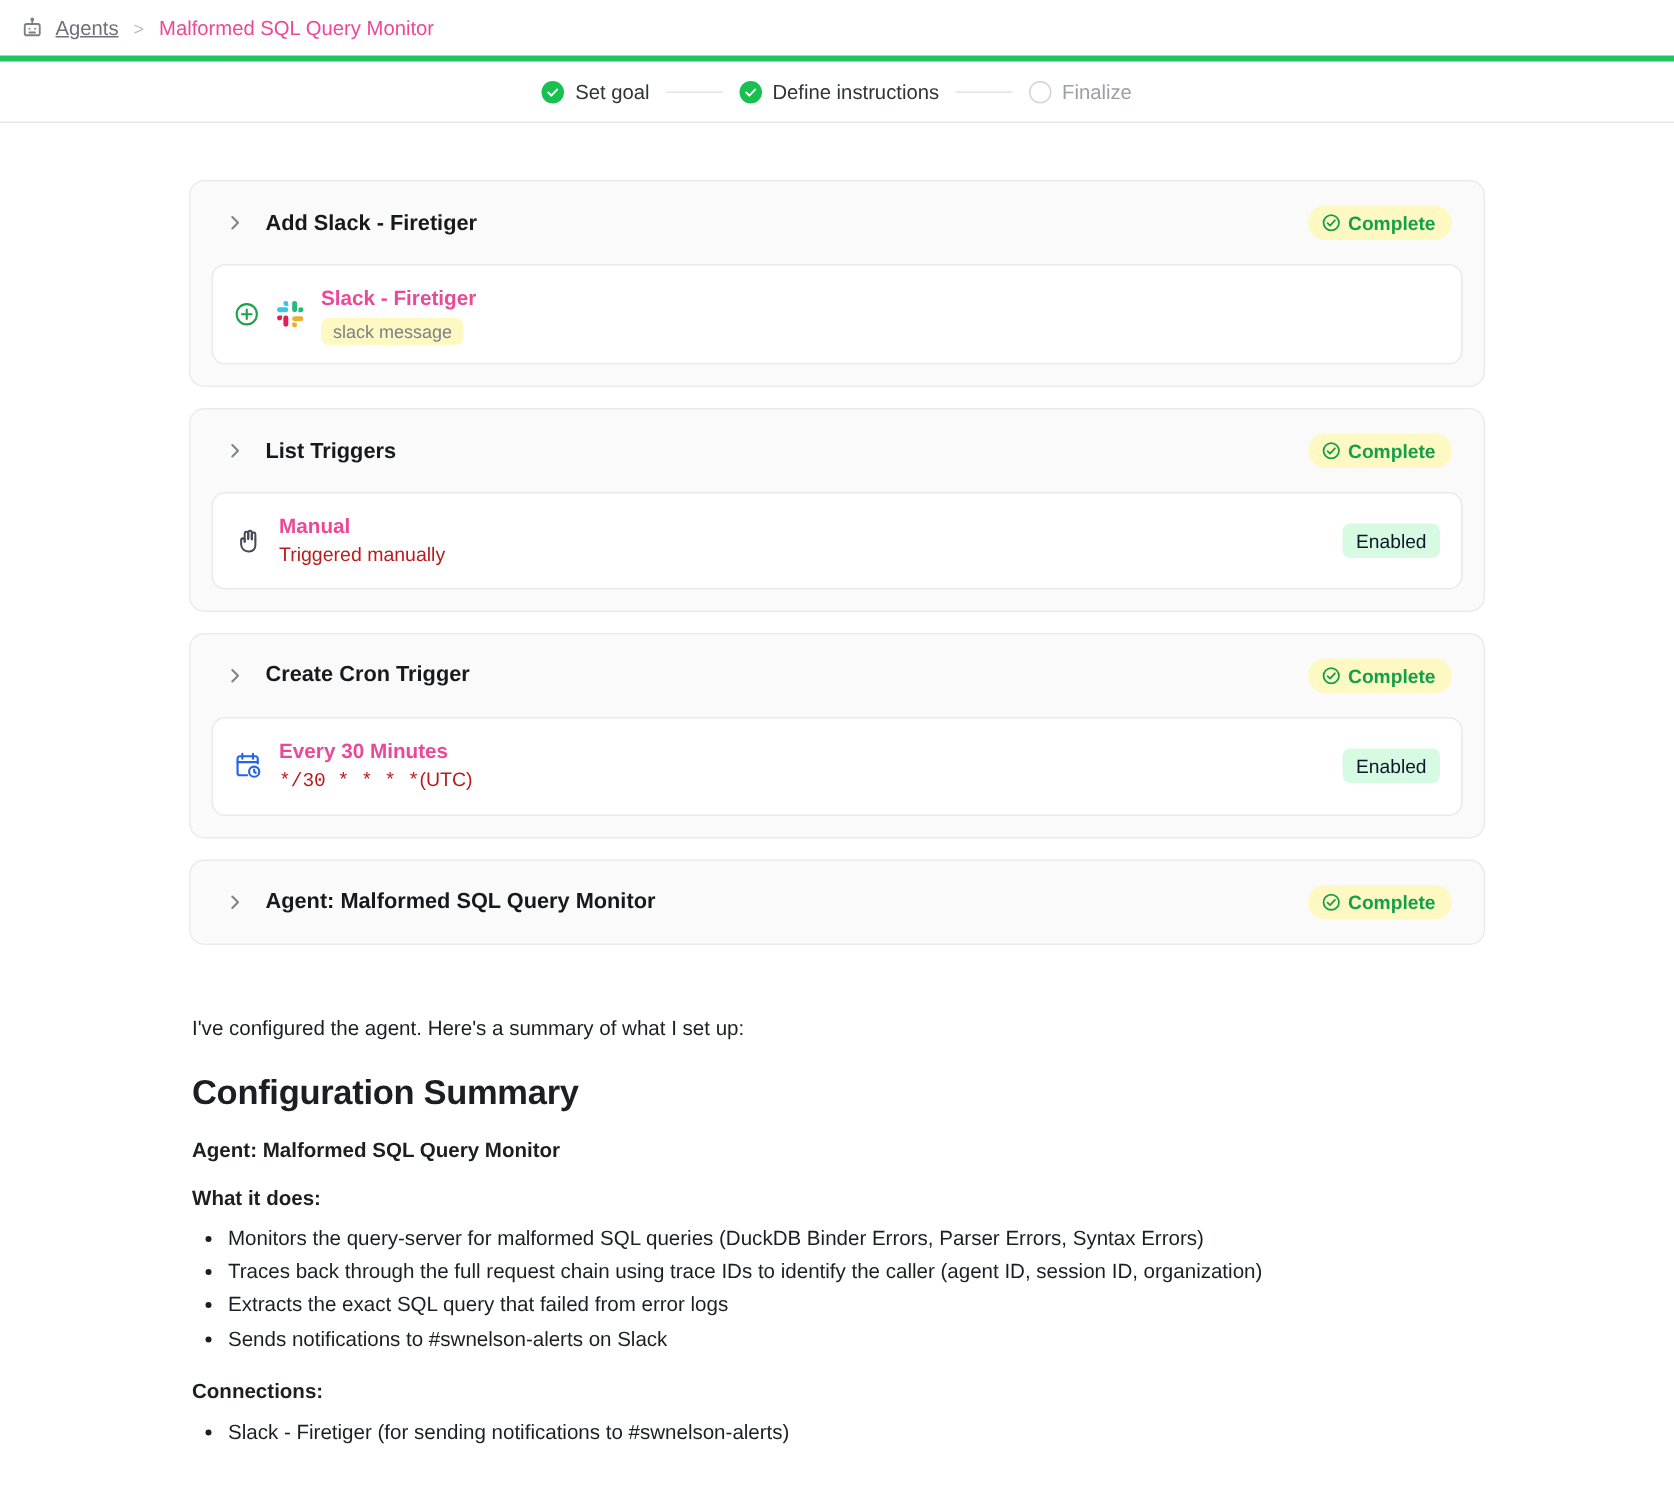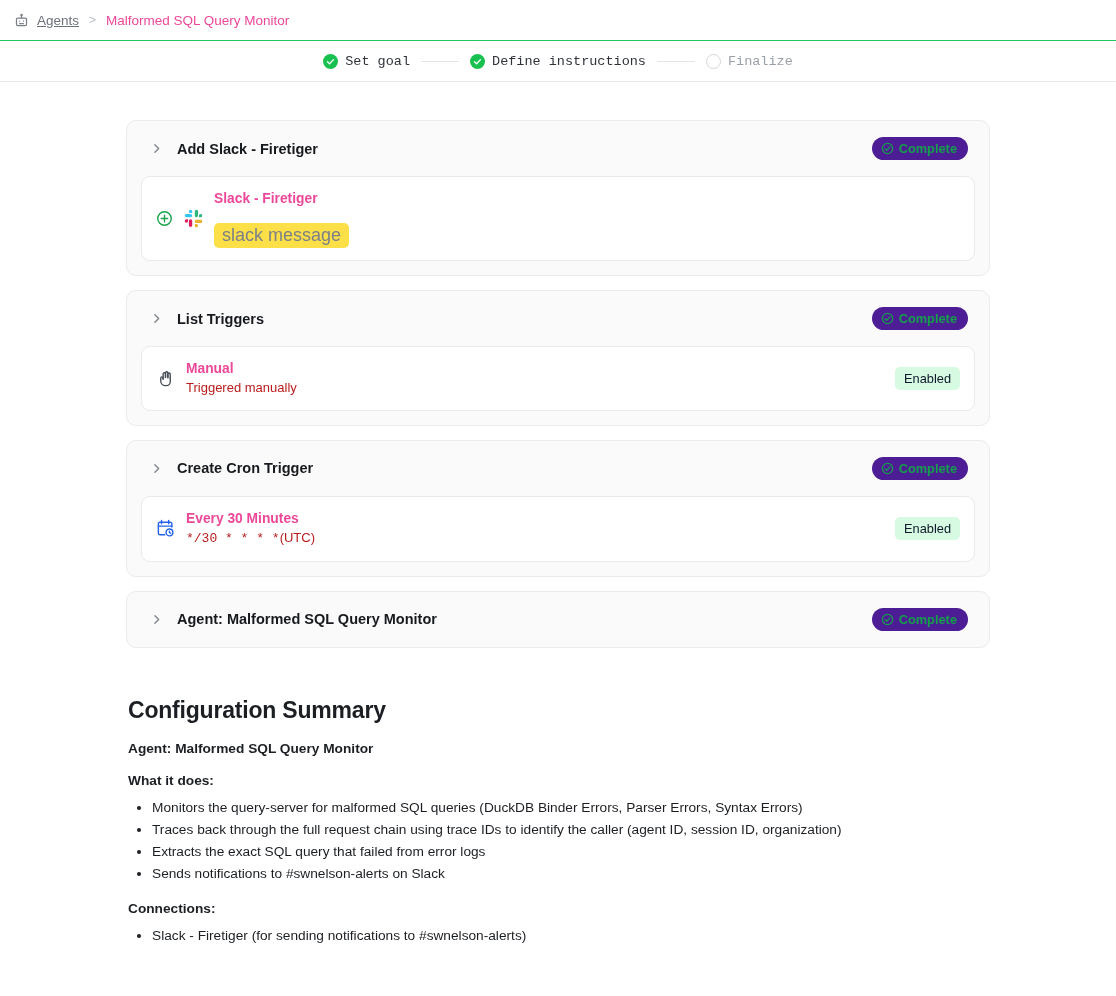--- a/index.html
+++ b/index.html
@@ -13,40 +13,40 @@
   }
   .mono { font-family: "Liberation Mono", monospace; }
 
   
   .breadcrumb {
     height: 41px;
     display: flex;
     align-items: center;
     gap: 8px;
     padding: 0 14px;
-    border-bottom: 1px solid #22c55e;
+    border-bottom: 4px solid #22c55e;
     font-size: 13.5px;
   }
   .bc-icon { width: 15px; height: 15px; display: block; color: #7b7f87; }
   .bc-link { color: #6c717a; }
   .bc-sep { color: #b9bdc4; font-size: 12px; margin: 0 2px; }
   .bc-current { color: #ec4899; }
 
   
   .stepper {
     height: 41px;
     display: flex;
     align-items: center;
     justify-content: center;
     gap: 0px;
     border-bottom: 1px solid #e9e9ec;
     font-size: 13.5px;
   }
   .step { display: flex; align-items: center; gap: 7px; }
-  .step-label { color: #30343a; font-family: Liberation Mono, monospace; }
+  .step-label { color: #30343a; }
   .step.pending .step-label { color: #9aa0a8; }
   .dot-done {
     width: 15px; height: 15px; border-radius: 50%;
     background: #18c14f; display: flex; align-items: center; justify-content: center;
   }
   .dot-done svg { width: 9px; height: 9px; display: block; }
   .dot-todo {
     width: 15px; height: 15px; border-radius: 50%;
     border: 1.5px solid #d2d6db; background: #fff;
   }
@@ -70,46 +70,46 @@
     align-items: center;
     justify-content: space-between;
     padding: 0 7px 0 9px;
   }
   .head-left { display: flex; align-items: center; gap: 14px; }
   .chev { width: 13px; height: 13px; color: #80858d; display: block; }
   .card-title { font-size: 14.5px; font-weight: bold; color: #16191d; }
 
   .badge-complete {
     display: flex; align-items: center; gap: 5px;
-    background: #4c1d95; color: #14a04a;
+    background: #fef9c3; color: #14a04a;
     border-radius: 999px;
     padding: 4px 11px 4px 9px;
     font-size: 12.8px; font-weight: bold;
   }
   .badge-complete svg { width: 13px; height: 13px; display: block; }
 
   .inner {
     background: #ffffff;
     border: 1px solid #eaeaed;
     border-radius: 9px;
     padding: 12px 14px;
     display: flex;
     align-items: center;
     justify-content: space-between;
   }
   .inner-left { display: flex; align-items: center; gap: 11px; }
   .inner-title { font-size: 13.8px; font-weight: bold; color: #ec4899; line-height: 1.45; }
   .inner-sub { font-size: 13px; color: #b91c1c; line-height: 1.45; }
   .tag-pill {
     display: inline-block;
-    background: #fde047; color: #7b8089;
+    background: #fef9c3; color: #7b8089;
     border-radius: 5px;
     padding: 2px 8px;
-    font-size: 18px;
-    margin-top: 14px;
+    font-size: 12px;
+    margin-top: 3px;
   }
   .badge-enabled {
     background: #d6fbe2; color: #0f172a;
     border-radius: 5px;
     padding: 4px 9px;
     font-size: 12.8px;
   }
   .ic-plus { width: 17px; height: 17px; color: #19a44c; display: block; }
   .ic-slack { width: 19px; height: 19px; display: block; }
   .ic-hand { width: 19px; height: 19px; color: #454b55; display: block; }
@@ -321,20 +321,21 @@
           <circle cx="12" cy="12" r="9.5"></circle>
             <path d="M7.5 12.5l3 3 6-6.5"></path>
           </svg>
         <span>Complete</span>
       </span>
     </div>
   </div>
 </div>
 
 <div class="prose">
+  <p class="intro">I've configured the agent. Here's a summary of what I set up:</p>
   <h1>Configuration Summary</h1>
   <div class="strong-line">Agent: Malformed SQL Query Monitor</div>
 
   <div class="strong-line">What it does:</div>
   <ul>
     <li>Monitors the query-server for malformed SQL queries (DuckDB Binder Errors, Parser Errors, Syntax Errors)</li>
     <li>Traces back through the full request chain using trace IDs to identify the caller (agent ID, session ID, organization)</li>
     <li>Extracts the exact SQL query that failed from error logs</li>
     <li>Sends notifications to #swnelson-alerts on Slack</li>
   </ul>

